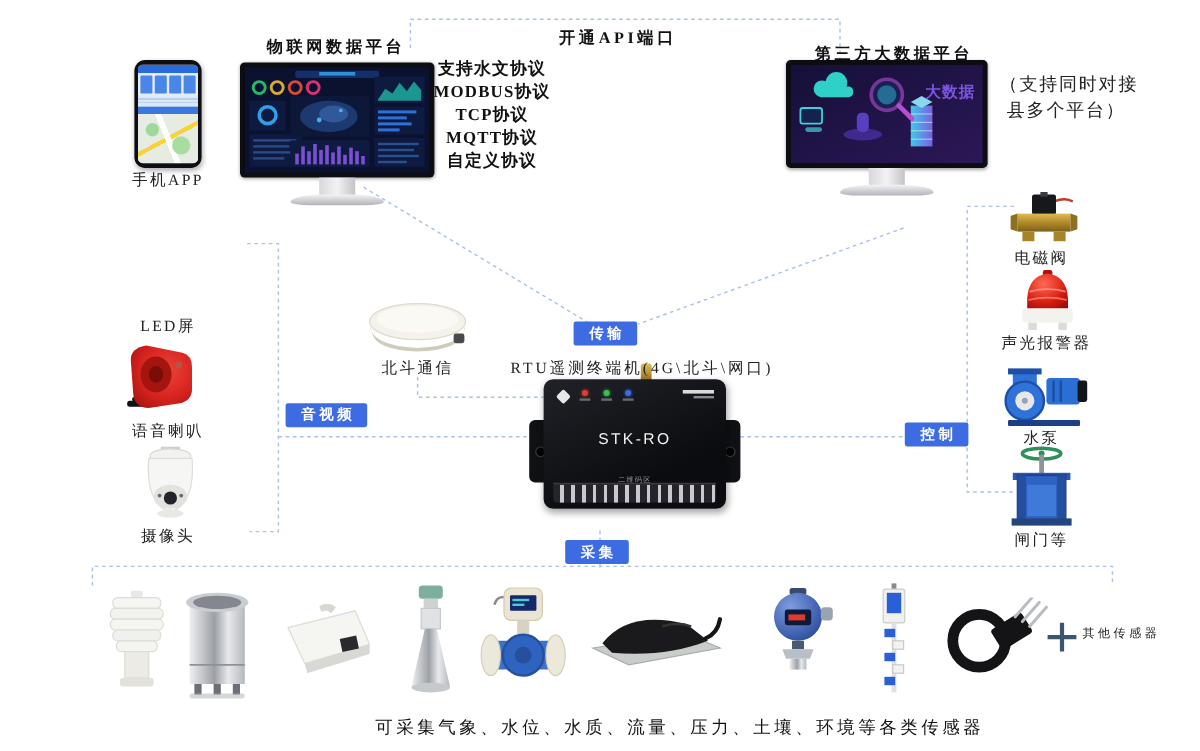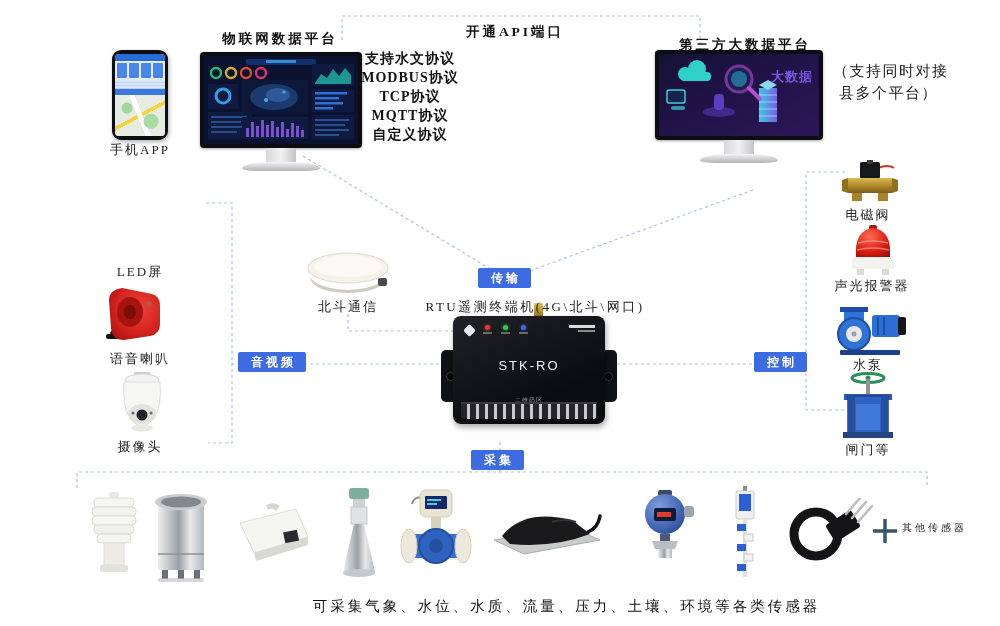--- a/index.html
+++ b/index.html
@@ -295,21 +295,21 @@
           <u></u>
           <s></s>
         </span>
     </div>
     <div class="rtu-model">STK-RO</div>
     <div class="rtu-sub">二维码区</div>
     <div class="rtu-term"></div>
   </div>
 
   <div class="badge" style="left:478px;top:268px;">传输</div>
-  <div class="badge" style="left:238px;top:352px;">音视频</div>
+  <div class="badge" style="left:238px;top:336px;font-family:Liberation Mono, monospace;">音视频</div>
   <div class="badge" style="left:754px;top:352px;">控制</div>
   <div class="badge" style="left:471px;top:450px;">采集</div>
 
   <div class="figure" style="left:842px;top:160px;">
     <svg width="56" height="48">
       <defs>
           <linearGradient id="brass" x1="0" y1="0" x2="0" y2="1">
         <stop offset="0" stop-color="#e0bb50"></stop>
             <stop offset="0.5" stop-color="#b08a2c"></stop>
             <stop offset="1" stop-color="#7c5f18"></stop>

